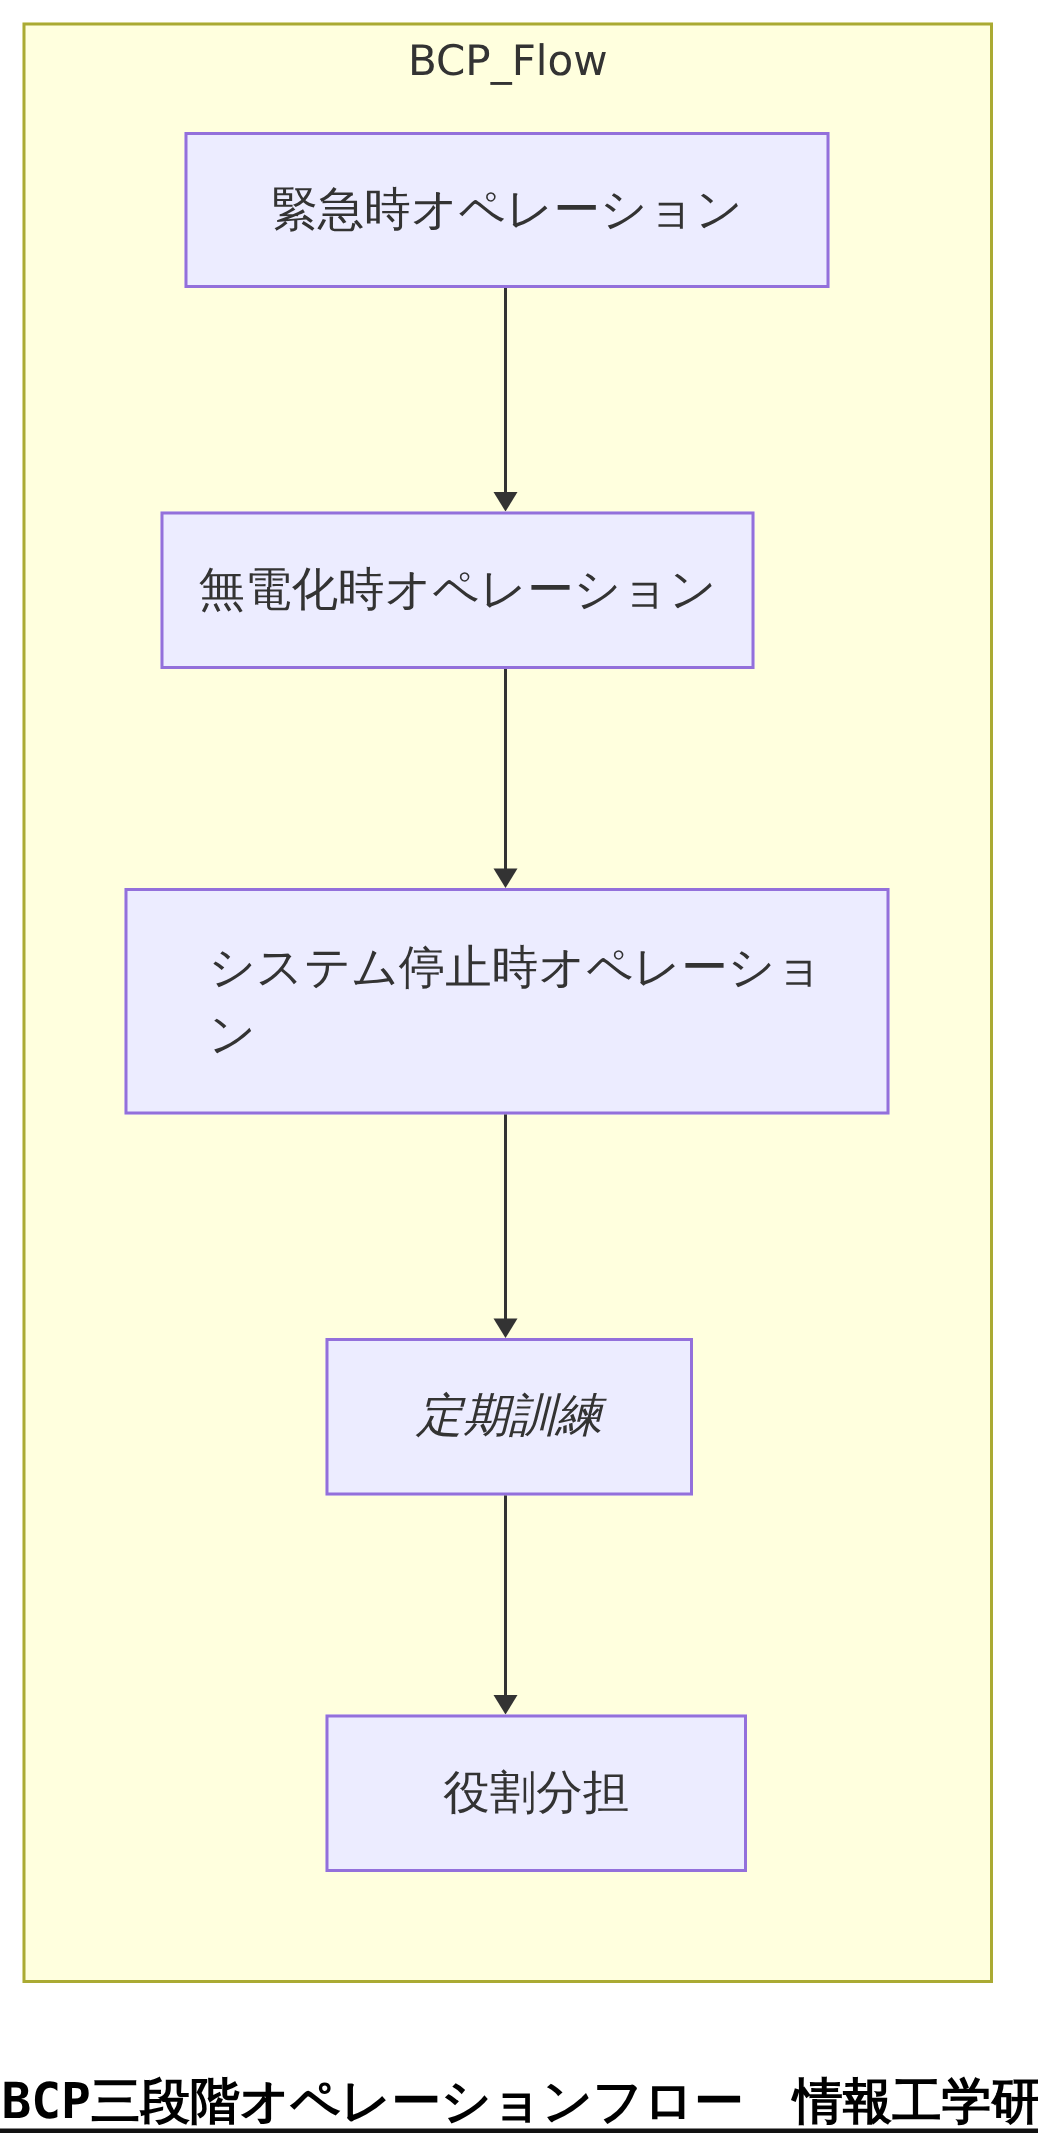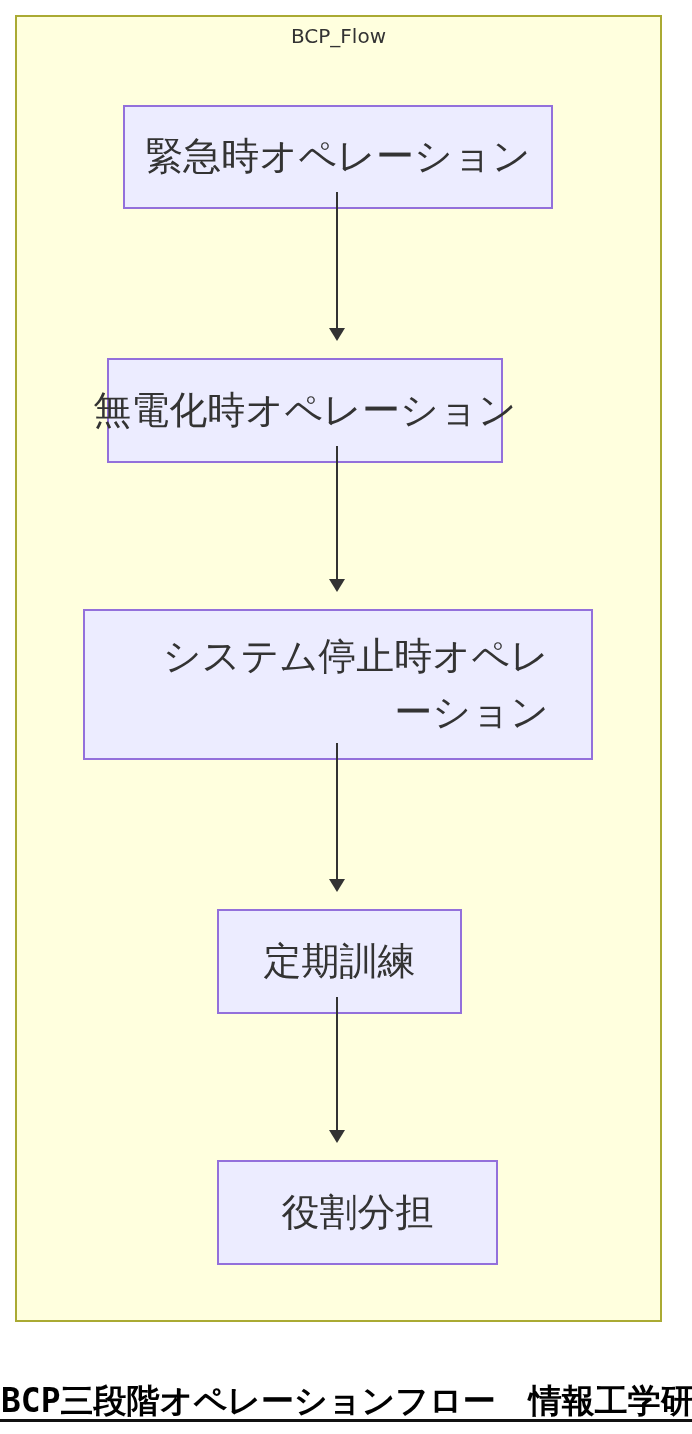--- a/index.html
+++ b/index.html
@@ -23,42 +23,41 @@
     background: #ffffde;
     border: 2px solid #aaaa33;
     box-sizing: border-box;
   }
   .cluster-title {
     position: absolute;
     top: 24px;
     left: 15px;
     width: 647px;
     text-align: center;
-    font-size: 20px;
+    font-size: 28px;
     color: #333333;
   }
   .node {
     position: absolute;
     box-sizing: border-box;
     background: #ECECFF;
     border: 2px solid #9370DB;
     color: #333333;
-    font-size: 38px;
+    font-size: 31px;
     line-height: 1.45;
     display: flex;
     align-items: center;
     justify-content: center;
-    text-align: right;
-    margin-top: 17px;
+    text-align: left;
   }
   .node .label { white-space: nowrap; }
   #node-1 { left: 123px; top:  88px; width: 430px; height: 104px; }
   #node-2 { left: 107px; top: 341px; width: 396px; height: 105px; }
   #node-3 { left:  83px; top: 592px; width: 510px; height: 151px; padding-left: 12px; }
-  #node-4 { left: 217px; top: 892px; width: 245px; height: 105px; }
+  #node-4 { left: 217px; top: 892px; width: 245px; height: 105px; font-style: italic; }
   #node-5 { left: 217px; top: 1143px; width: 281px; height: 105px; }
   #node-3 .label {
     white-space: normal;
     display: inline-block;
     width: 410px;
     word-break: break-all;
     line-break: anywhere;
   }
   .edge-line {
     position: absolute;

